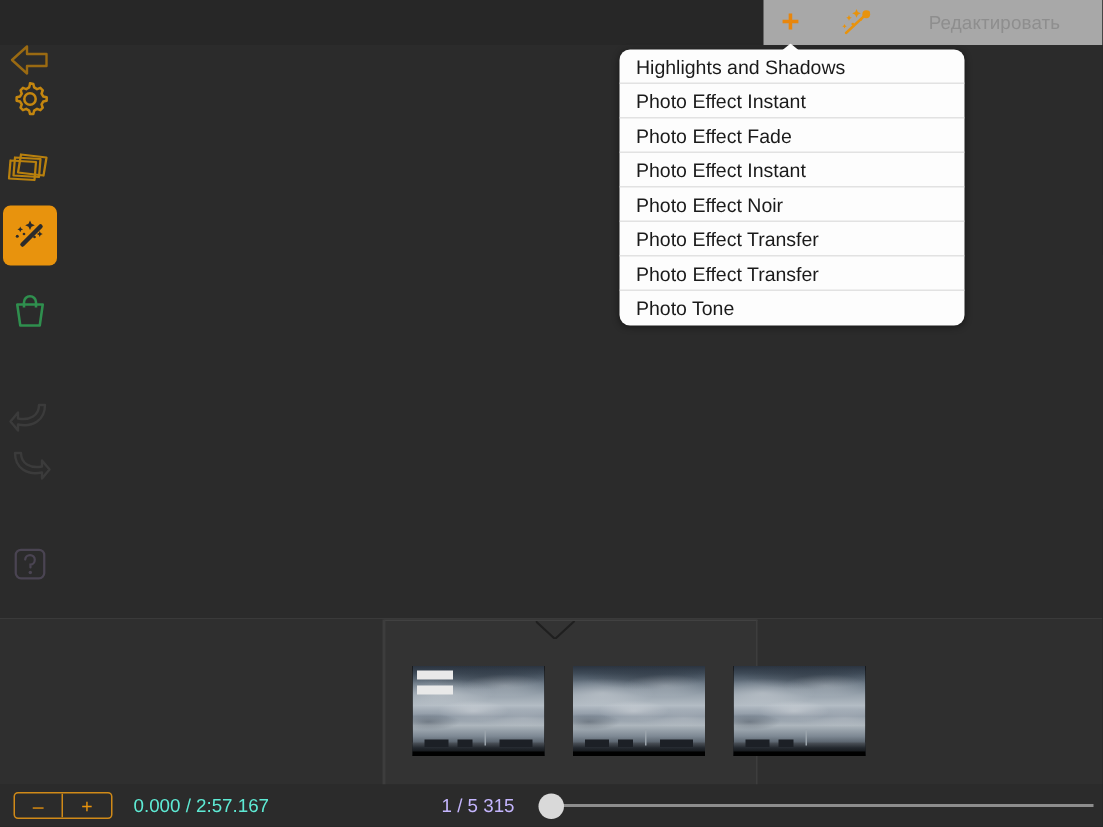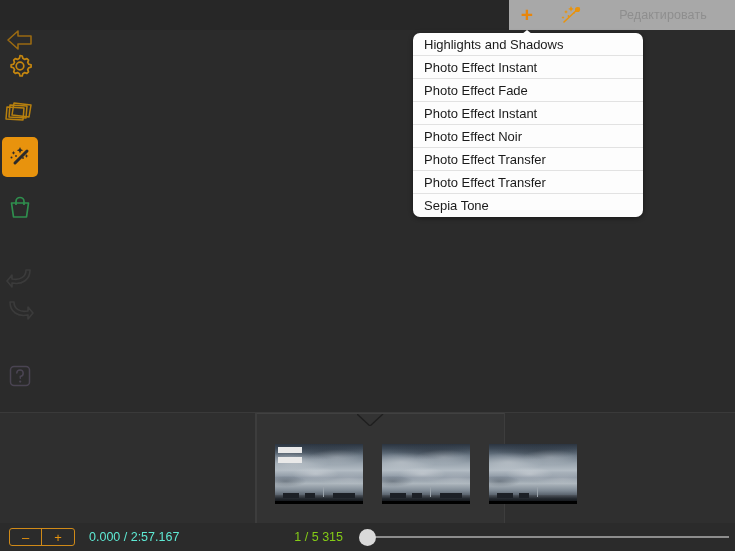--- a/index.html
+++ b/index.html
@@ -142,21 +142,21 @@
   }
   .zoom-btn {
     width:32px; height:100%; display:flex; align-items:center; justify-content:center;
     color:#e8930d; font-size:13px; line-height:1; background:transparent;
   }
   .zoom-btn.minus { border-right:1px solid #d08a18; }
   .time-label {
     margin-left:14px; color:#5eead4; font-size:12.5px;
   }
   .frame-label {
-    margin-left:115px; color:#84cc16; font-size:12.5px;text-align:center;
+    margin-left:115px; color:#c4b5fd; font-size:12.5px;text-align:center;
   }
   .slider {
     position:relative; flex:1; height:18px; margin-left:10px; margin-right:4px;
   }
   .slider-track {
     position:absolute; top:8px; left:20px; right:2px; height:2px;
     background:#8d8d8d;
   }
   .slider-thumb {
     position:absolute; top:1px; left:6px; width:17px; height:17px;
@@ -356,16 +356,16 @@
   </div>
 
   <div class="menu">
     <div class="menu-item">Highlights and Shadows</div>
     <div class="menu-item">Photo Effect Instant</div>
     <div class="menu-item">Photo Effect Fade</div>
     <div class="menu-item">Photo Effect Instant</div>
     <div class="menu-item">Photo Effect Noir</div>
     <div class="menu-item">Photo Effect Transfer</div>
     <div class="menu-item">Photo Effect Transfer</div>
-    <div class="menu-item">Sepia Tone</div>
+    <div class="menu-item">Photo Tone</div>
   </div>
 
 </div>
 
 </body></html>

